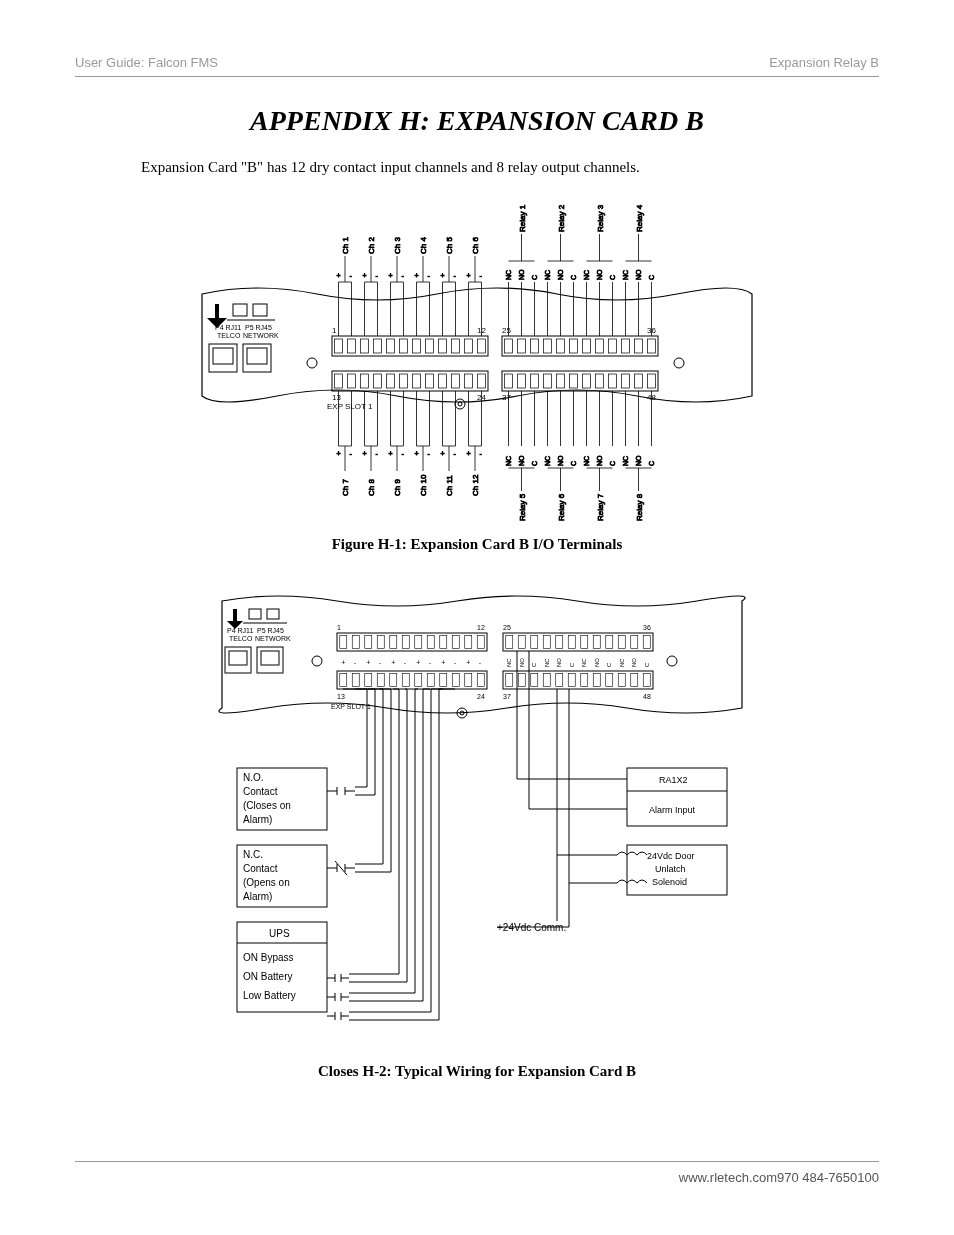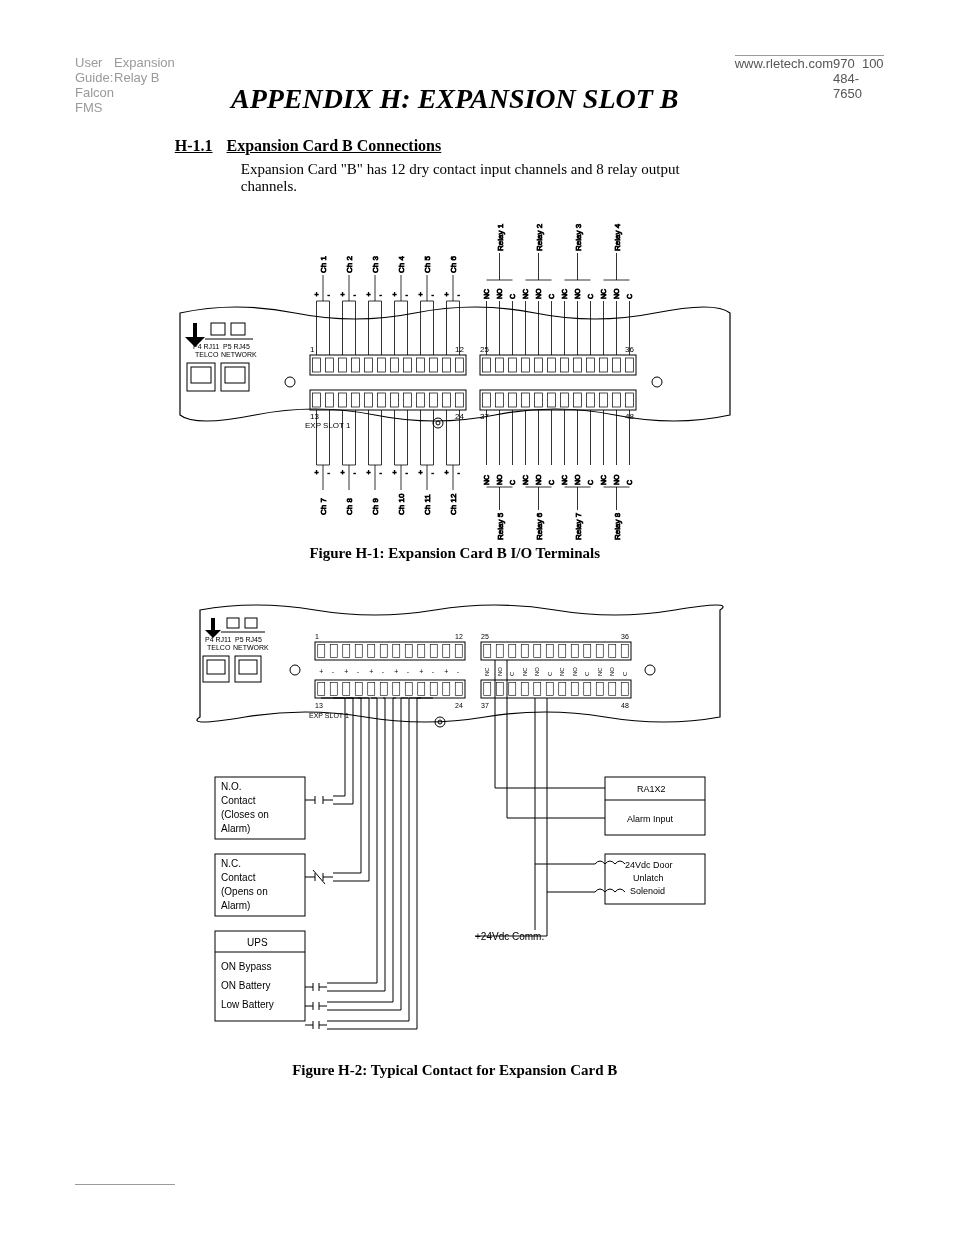--- a/index.html
+++ b/index.html
@@ -8,20 +8,21 @@
     height: 1235px;
     background: #fff;
     font-family: "Times New Roman", Times, serif;
     color: #000;
     position: relative;
   }
   .page {
     padding: 55px 75px 50px 75px;
     height: 100%;
     display: flex;
+    flex-direction: column;
   }
   .header-row {
     display: flex;
     justify-content: space-between;
     font-family: Verdana, Geneva, sans-serif;
     font-size: 13px;
     color: #9a9a9a;
     padding-bottom: 6px;
     border-bottom: 1px solid #9a9a9a;
   }
@@ -50,51 +51,48 @@
     margin-left: 66px;
     margin-bottom: 10px;
   }
   .figure-wrap {
     text-align: center;
     margin-top: 8px;
   }
   .figure-caption {
     font-weight: bold;
     font-size: 15px;
-    margin-top: 0;
+    margin-top: 10px;
     margin-bottom: 30px;
     text-align: center;
   }
   svg { display: block; margin: 0 auto; }
   .footer-row {
     display: flex;
-    justify-content: flex-start;
+    justify-content: flex-end;
     font-family: Verdana, Geneva, sans-serif;
     font-size: 13px;
     color: #555;
+    padding-top: 8px;
     border-top: 1px solid #9a9a9a;
   }
   .svg-label { font-family: Arial, Helvetica, sans-serif; }
 </style>
 </head>
 <body>
 
 <div class="page">
   <div class="header-row">
     <span>User Guide: Falcon FMS</span>
     <span>Expansion Relay B</span>
   </div>
 
   <div class="content">
-    <h1 class="title">APPENDIX H: EXPANSION SLOT B</h1>
-
-    <div class="section-row">
-      <span class="section-label">H-1.1</span>
-      <span class="section-title">Expansion Card B Connections</span>
-    </div>
+    <h1 class="title">APPENDIX H: EXPANSION CARD B</h1>
+
     <p class="body-text">Expansion Card "B" has 12 dry contact input channels and 8 relay output channels.</p>
 
     <div class="figure-wrap">
       <svg width="560" height="340" viewBox="0 0 560 340">
 
         <path d="M5 108 Q 60 96 120 108 T 240 108 T 360 108 T 480 108 T 555 108 L555 210 Q 500 222 440 210 T 320 210 T 200 210 T 80 210 T 5 210 Z" fill="none" stroke="#000" stroke-width="1.2"></path>
 
         <path d="M18 118 L18 132 L10 132 L20 142 L30 132 L22 132 L22 118 Z" fill="#000"></path>
 
         <rect x="36" y="118" width="14" height="12" fill="none" stroke="#000"></rect>
@@ -556,21 +554,21 @@
           <path d="M430 196 L320 196 L320 68"></path>
           <path d="M430 226 L332 226 L332 68"></path>
 
           <path d="M420 272 L360 272 L360 106"></path>
           <path d="M420 300 L372 300 L372 106"></path>
 
           <path d="M372 300 L372 344 L300 344"></path>
           <path d="M360 272 L360 338"></path>
         </g>
       </svg>
-      <div class="figure-caption">Figure H-2: Typical Contact for Expansion Card B</div>
+      <div class="figure-caption">Closes H-2: Typical Wiring for Expansion Card B</div>
     </div>
 
   </div>
 
   <div class="footer-row">
     <span>www.rletech.com</span>
     <span>970 484-7650</span>
     <span>100</span>
   </div>
 </div>

